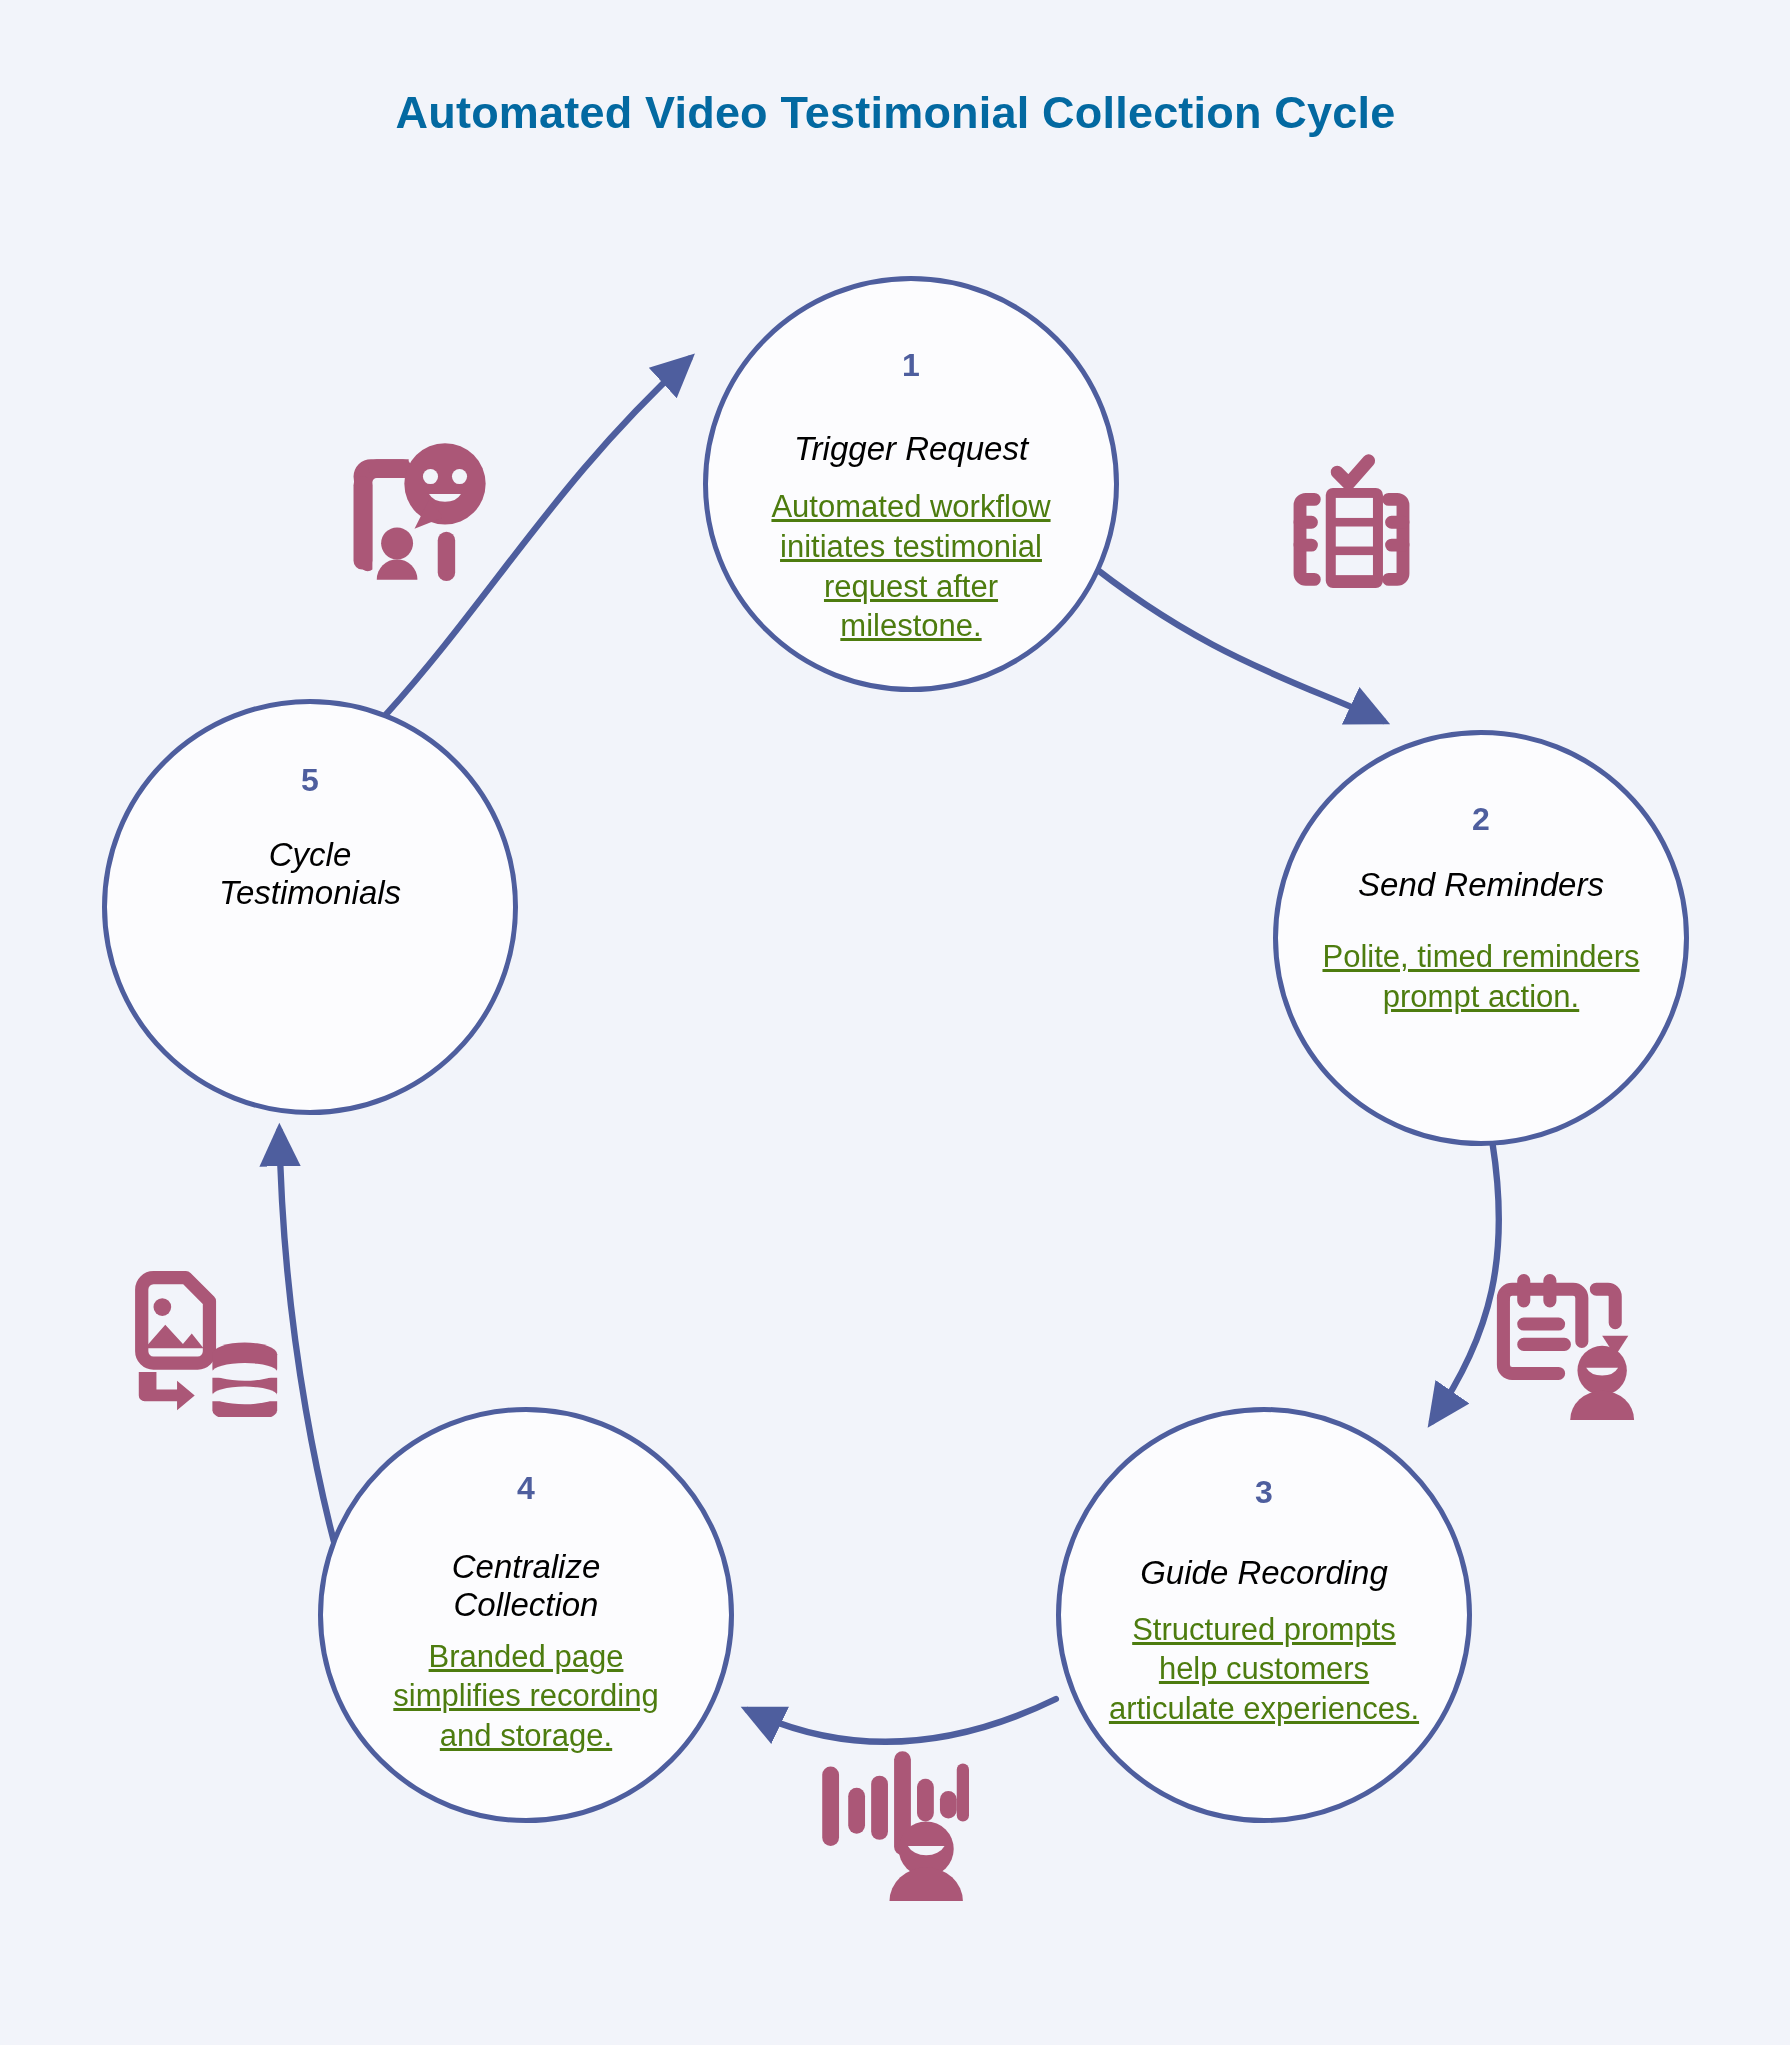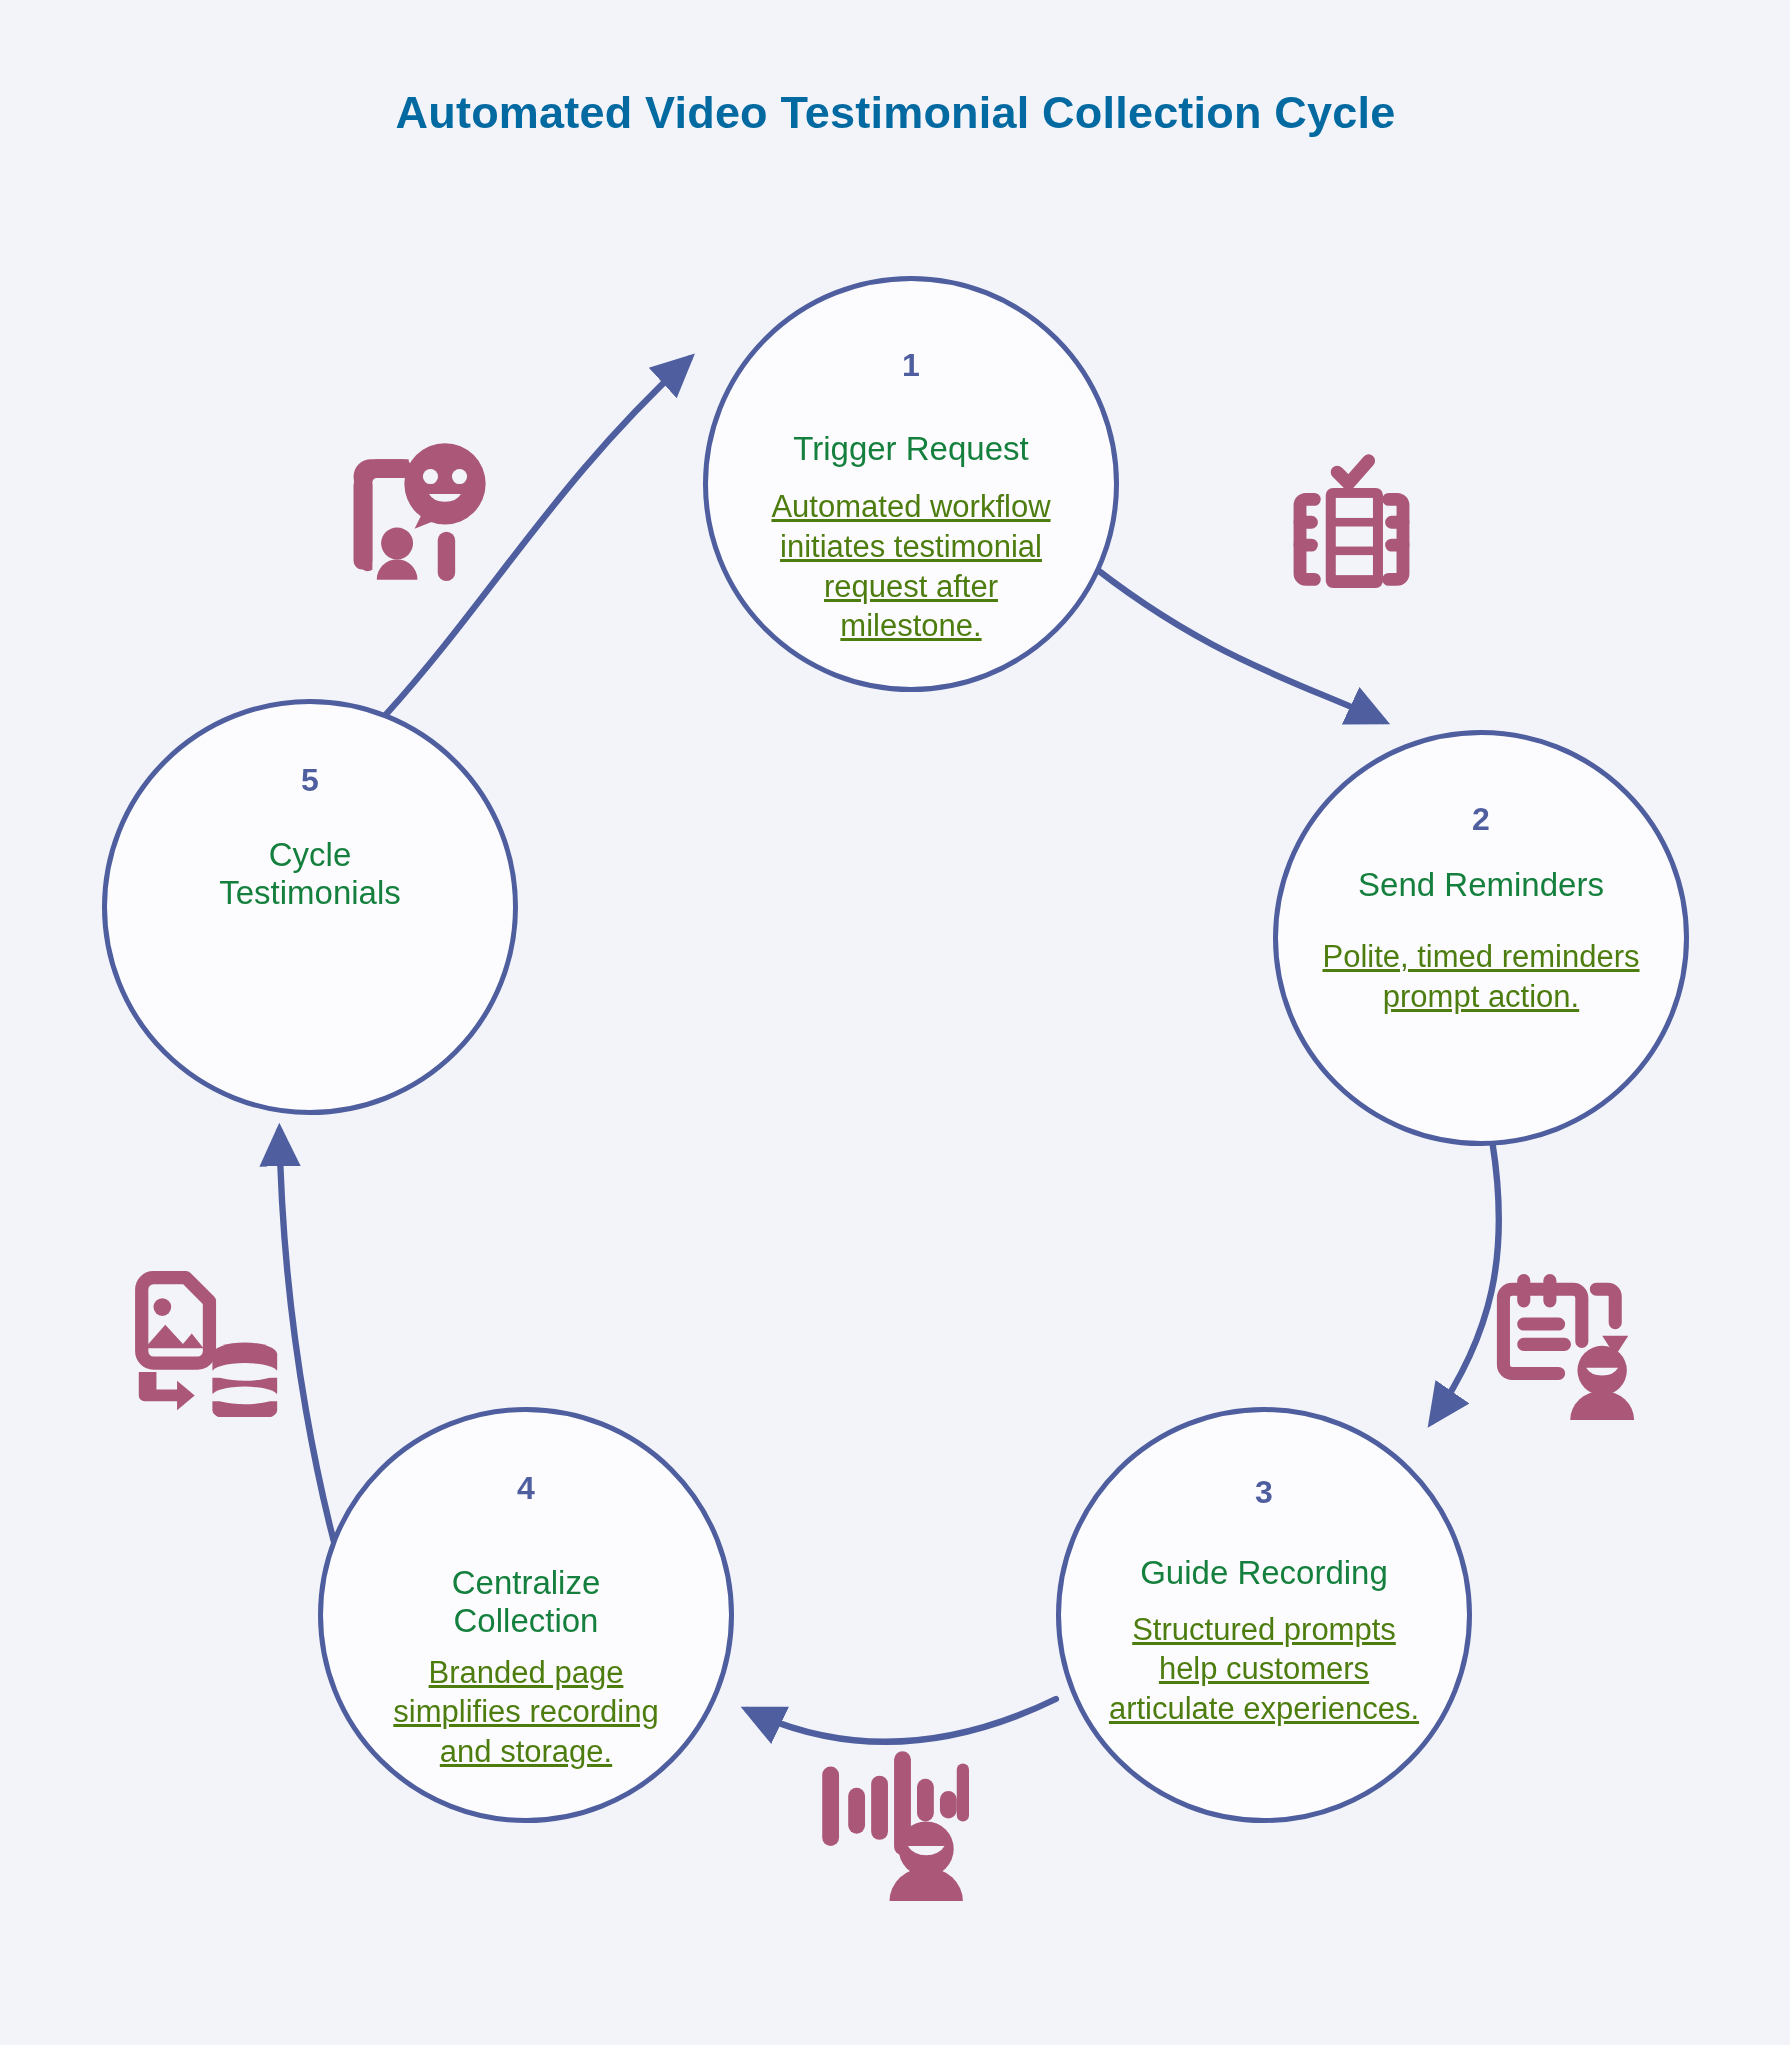--- a/index.html
+++ b/index.html
@@ -51,23 +51,24 @@
     text-align: center;
   }
   .node .num {
     font-size: 32px;
     font-weight: bold;
     color: #4e5e9e;
     line-height: 1;
   }
   .node .ttl {
     font-size: 33px;
-    color: #15803d;
+    color: #000000;
     line-height: 1.16;
     font-weight: 400;
+    font-style: italic;
   }
   .node .desc {
     font-size: 31px;
     color: #4d7c0f;
     line-height: 1.28;
     font-weight: 400;
     text-decoration: underline;
   }
   
   #node1 { left: 703px; top: 276px;  width: 416px; height: 416px; }
@@ -80,21 +81,21 @@
   #node2 .ttl  { margin-top: 31px; }
   #node2 .desc { margin-top: 33px; width: 318px; }
 
   #node3 { left: 1056px; top: 1407px; width: 416px; height: 416px; }
   #node3 .num  { margin-top: 64px; }
   #node3 .ttl  { margin-top: 46px; }
   #node3 .desc { margin-top: 17.5px; width: 318px; }
 
   #node4 { left: 318px; top: 1407px; width: 416px; height: 416px; }
   #node4 .num  { margin-top: 60px; }
-  #node4 .ttl  { margin-top: 60px; width: 262px; }
+  #node4 .ttl  { margin-top: 44px; width: 262px; }
   #node4 .desc { margin-top: 12px; width: 318px; }
 
   #node5 { left: 102px; top: 699px; width: 416px; height: 416px; }
   #node5 .num  { margin-top: 60px; }
   #node5 .ttl  { margin-top: 40px; width: 262px; }
   #node5 .desc { margin-top: 17.5px; width: 238px; }
 
   .icon {
     position: absolute;
   }

